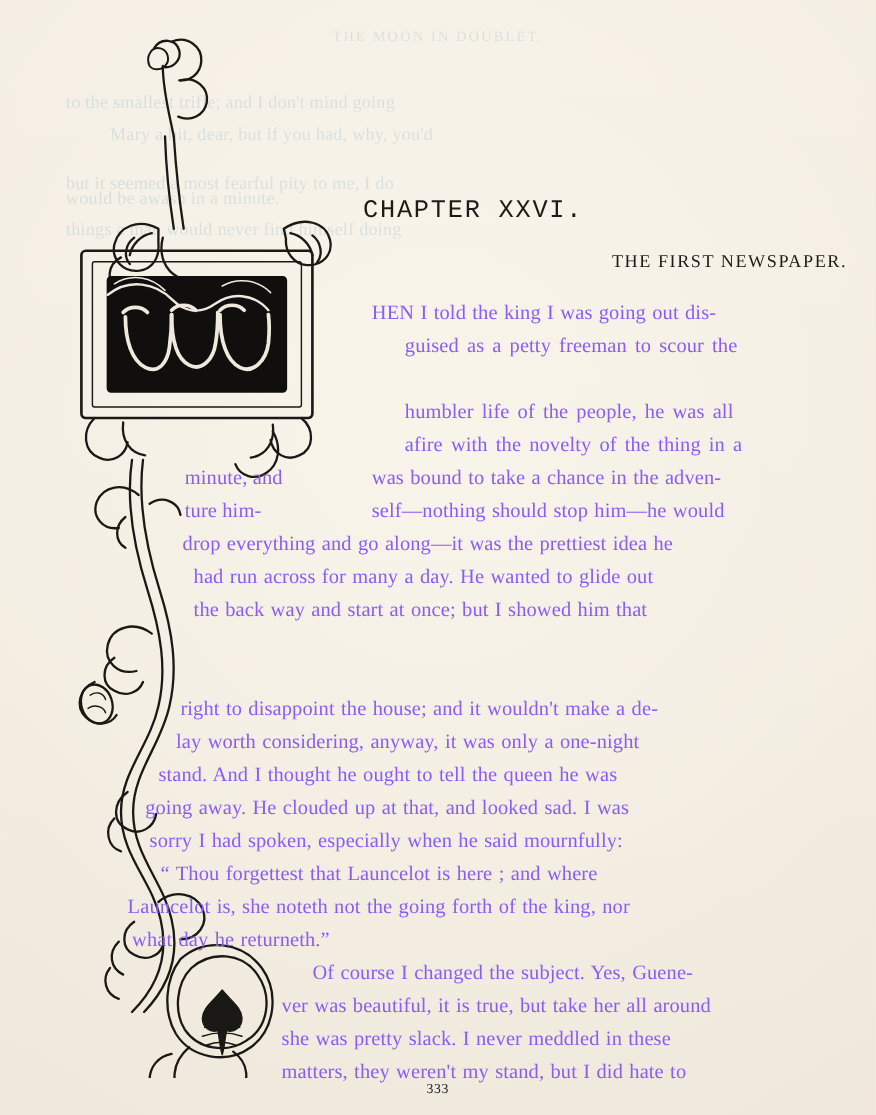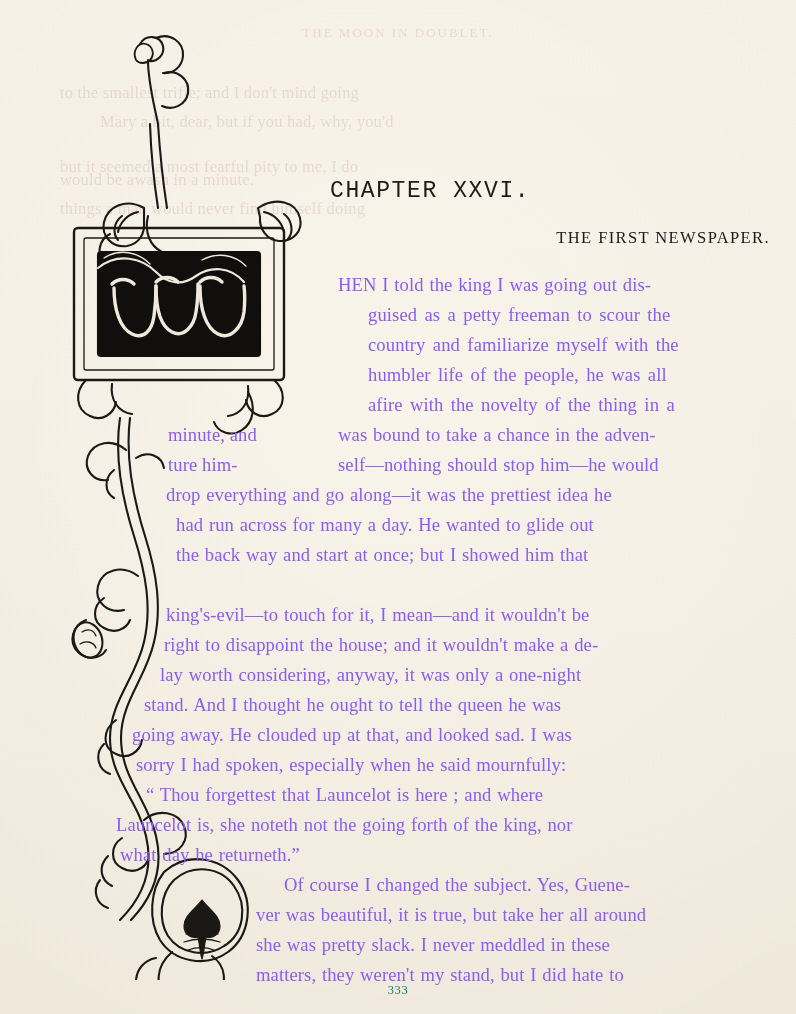--- a/index.html
+++ b/index.html
@@ -21,21 +21,21 @@
     inset: 0;
     background:
       radial-gradient(120% 100% at 50% 40%, rgba(255,252,244,0.55) 0%, rgba(240,233,219,0.0) 70%),
       linear-gradient(180deg, #f4eee3 0%, #f1ebdf 45%, #efe8db 100%);
   }
   .bleed-through {
     position: absolute;
     inset: 0;
     opacity: 0.12;
     filter: blur(0.3px);
-    color: #7f1d1d;
+    color: #0369a1;
     font-family: "Liberation Serif", serif;
     font-size: 16.5px;
     line-height: 29px;
     letter-spacing: 0.2px;
   }
   .bleed-through .bt-title {
     position: absolute;
     top: 18px;
     left: 0;
     right: 0;
@@ -104,21 +104,21 @@
   .ws2 { word-spacing: 2.6px; }
 
   .folio {
     position: absolute;
     bottom: 16px;
     left: 0;
     right: 0;
     text-align: center;
     font-size: 12.5px;
     letter-spacing: 0.6px;
-    color: #0f766e;
+    color: #0f172a;
   }
 </style>
 </head>
 <body>
 
 <div class="paper"></div>
 
 <div class="bleed-through">
   <div class="bt-title">THE MOON IN DOUBLET.</div>
   <div class="bt-line" style="top:78px;">to the smallest trifle; and I don't mind going</div>
@@ -212,33 +212,31 @@
         <path d="M104 938 c-12 2 -20 12 -20 24"></path>
       </g>
     </svg>
   </div>
 
   <div class="chapter-number">CHAPTER XXVI.</div>
   <div class="chapter-title">THE FIRST NEWSPAPER.</div>
 
   <div class="line ws1" style="top:274px; left:338px;">HEN  I  told  the  king  I  was  going  out  dis-</div>
   <div class="line ws2" style="top:304px; left:368px;">guised  as  a  petty  freeman  to  scour  the</div>
-  <div class="line ws2" style="top:334px; left:368px;">country  and  familiarize  myself  with  the</div>
   <div class="line ws2" style="top:364px; left:368px;">humbler  life  of  the  people,  he  was  all</div>
   <div class="line ws2" style="top:394px; left:368px;">afire  with  the  novelty  of  the  thing  in  a</div>
 
   <div class="line" style="top:424px; left:168px;">minute, and</div>
   <div class="line ws1" style="top:424px; left:338px;">was bound to take a chance in the adven-</div>
   <div class="line" style="top:454px; left:168px;">ture   him-</div>
   <div class="line ws1" style="top:454px; left:338px;">self—nothing should stop him—he would</div>
 
   <div class="line ws1" style="top:484px; left:166px;">drop everything and go along—it was the prettiest idea he</div>
   <div class="line ws1" style="top:514px; left:176px;">had  run  across  for  many a day.   He wanted  to  glide  out</div>
   <div class="line ws1" style="top:544px; left:176px;">the  back  way  and  start  at  once;  but I showed  him  that</div>
-  <div class="line ws1" style="top:604px; left:166px;">king's-evil—to  touch  for  it,  I  mean—and  it  wouldn't  be</div>
   <div class="line ws1" style="top:634px; left:164px;">right to disappoint the house; and it wouldn't make a de-</div>
   <div class="line ws1" style="top:664px; left:160px;">lay  worth  considering,  anyway,  it  was  only  a  one-night</div>
   <div class="line ws1" style="top:694px; left:144px;">stand.   And  I  thought  he  ought  to  tell  the  queen  he  was</div>
   <div class="line ws1" style="top:724px; left:132px;">going  away.   He  clouded  up  at  that,  and  looked  sad.   I  was</div>
   <div class="line ws1" style="top:754px; left:136px;">sorry  I  had  spoken,  especially  when  he  said  mournfully:</div>
 
   <div class="line ws1" style="top:784px; left:146px;">“ Thou   forgettest   that   Launcelot   is   here ;   and   where</div>
   <div class="line ws1" style="top:814px; left:116px;">Launcelot  is,  she  noteth  not  the  going  forth  of  the  king,  nor</div>
   <div class="line ws1" style="top:844px; left:120px;text-align:right;">what  day  he  returneth.”</div>
 

